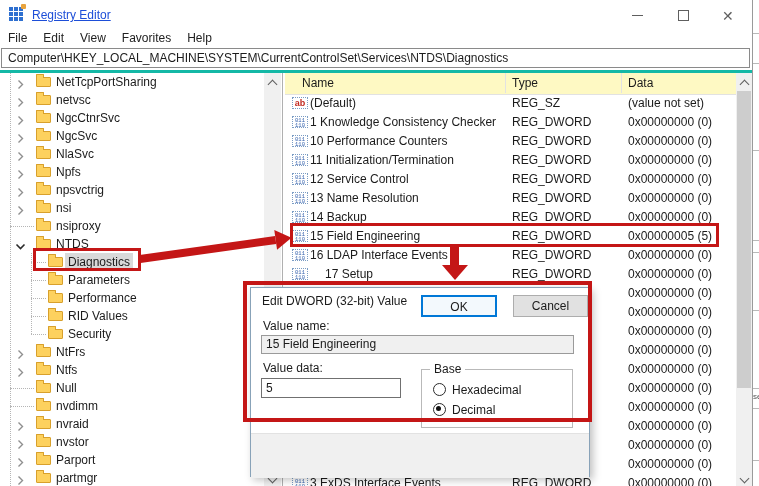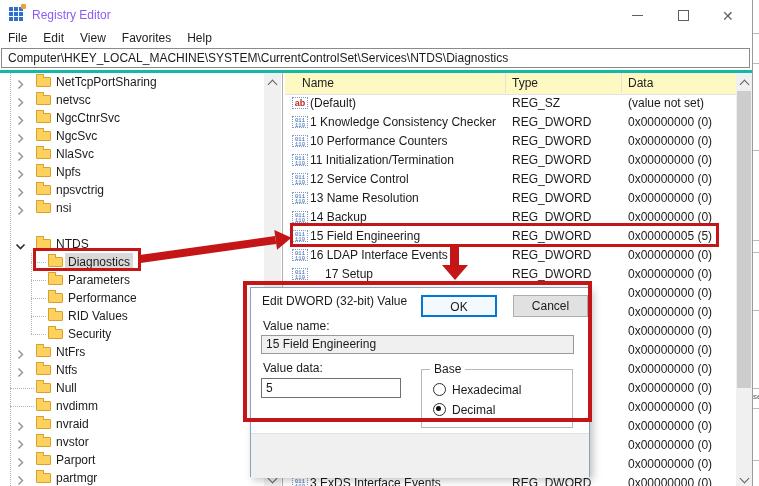--- a/index.html
+++ b/index.html
@@ -7,21 +7,21 @@
           font-family:"Liberation Sans",sans-serif;font-size:12px;color:#1b1b1b;
           background:#fff;user-select:none;}
   
   #win{position:absolute;left:0;top:0;width:753px;height:486px;background:#fff;border-right:1px solid #9a9a9a;box-sizing:border-box;}
   #titlebar{position:absolute;left:0;top:0;width:100%;height:30px;background:#fff;}
   #app-icon{position:absolute;left:9px;top:7px;width:15px;height:15px;
             background-color:#2e6fd0;
             background-image:linear-gradient(#fff 1px,transparent 1px),linear-gradient(90deg,#fff 1px,transparent 1px);
             background-size:5px 5px;background-position:-1px -1px;}
   #app-icon::after{content:'';position:absolute;right:-2px;top:-3px;width:5px;height:5px;background:#e8a33d;border-radius:1px;}
-  #title-text{position:absolute;left:32px;top:8px;color:#8b5cf6;}
+  #title-text{position:absolute;left:32px;top:8px;color:#1d4ed8;text-decoration:underline;}
   .winbtn{position:absolute;top:0;width:46px;height:30px;}
   #btn-min{left:614px;} #btn-max{left:660px;} #btn-close{left:706px;}
   #btn-min i{position:absolute;left:18px;top:15px;width:11px;height:0;border-top:1px solid #5f5f5f;}
   #btn-max i{position:absolute;left:18px;top:10px;width:9px;height:9px;border:1px solid #5f5f5f;}
   #btn-close i{position:absolute;left:16px;top:8px;font-style:normal;font-size:14px;color:#5f5f5f;}
   #menubar{position:absolute;left:0;top:30px;width:100%;height:18px;background:#fff;}
   .menu-item{display:inline-block;padding:1px 8px 0 8px;color:#222;}
   #addressbar{position:absolute;left:1px;top:48px;width:749px;height:20px;border:1px solid #8a8a8a;background:#fff;box-sizing:border-box;line-height:18px;padding-left:6px;white-space:nowrap;overflow:hidden;}
   
   #main{position:absolute;left:0;top:70px;width:752px;height:416px;border-top:3px solid #14b8a6;box-sizing:border-box;}
@@ -164,20 +164,25 @@
             <div class="folder" style="left: 36px;"></div>
             <span class="tree-label" style="left: 53px;">npsvctrig</span>
           </div>
           <div class="tree-row" style="top: 126px;">
             <span class="chev" style="left: 15px;"><svg width="11" height="11" viewBox="0 0 11 11">
                 <path d="M3.5 1.5 L7.5 5.5 L3.5 9.5" stroke="#8f8f8f" stroke-width="1.4" fill="none"></path>
               </svg></span>
             <div class="folder" style="left: 36px;"></div>
             <span class="tree-label" style="left: 53px;">nsi</span>
           </div>
+          <div class="tree-row" style="top: 144px;">
+            <div class="stub" style="left: 10px; width: 24px; top: 9px;"></div>
+            <div class="folder" style="left: 36px;"></div>
+            <span class="tree-label" style="left: 53px;">nsiproxy</span>
+          </div>
           <div class="tree-row" style="top: 162px;">
             <span class="chev" style="left: 15px;"><svg width="11" height="11" viewBox="0 0 11 11">
                 <path d="M1.5 3.5 L5.5 7.5 L9.5 3.5" stroke="#2b2b2b" stroke-width="1.6" fill="none"></path>
               </svg></span>
             <div class="folder" style="left: 36px;"></div>
             <span class="tree-label" style="left: 53px;">NTDS</span>
           </div>
           <div class="tree-row" style="top: 180px;">
             <div class="stub" style="left: 31px; width: 15px; top: 9px;"></div>
             <div class="folder" style="left: 48px;"></div>

